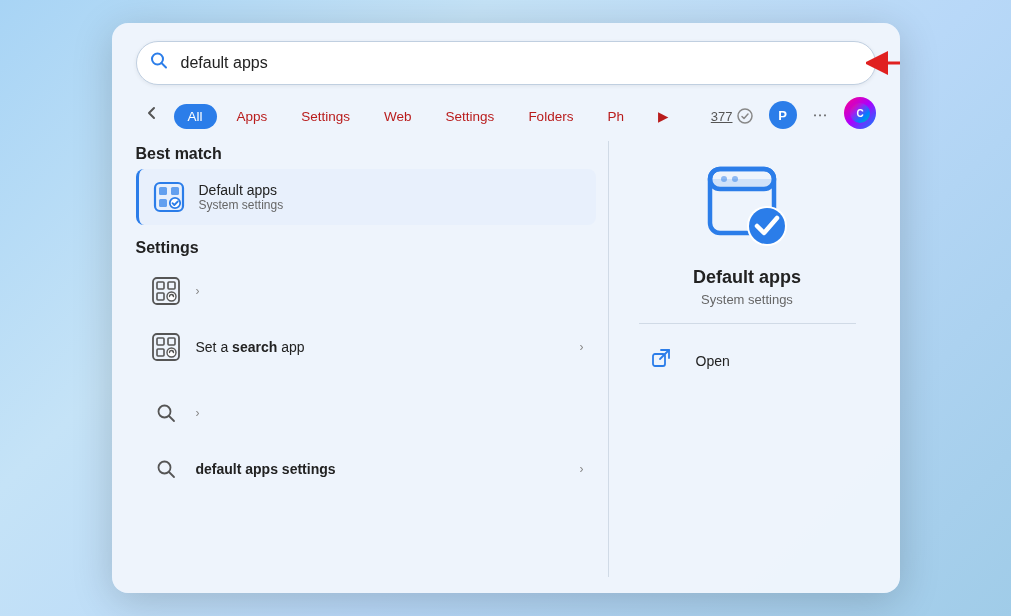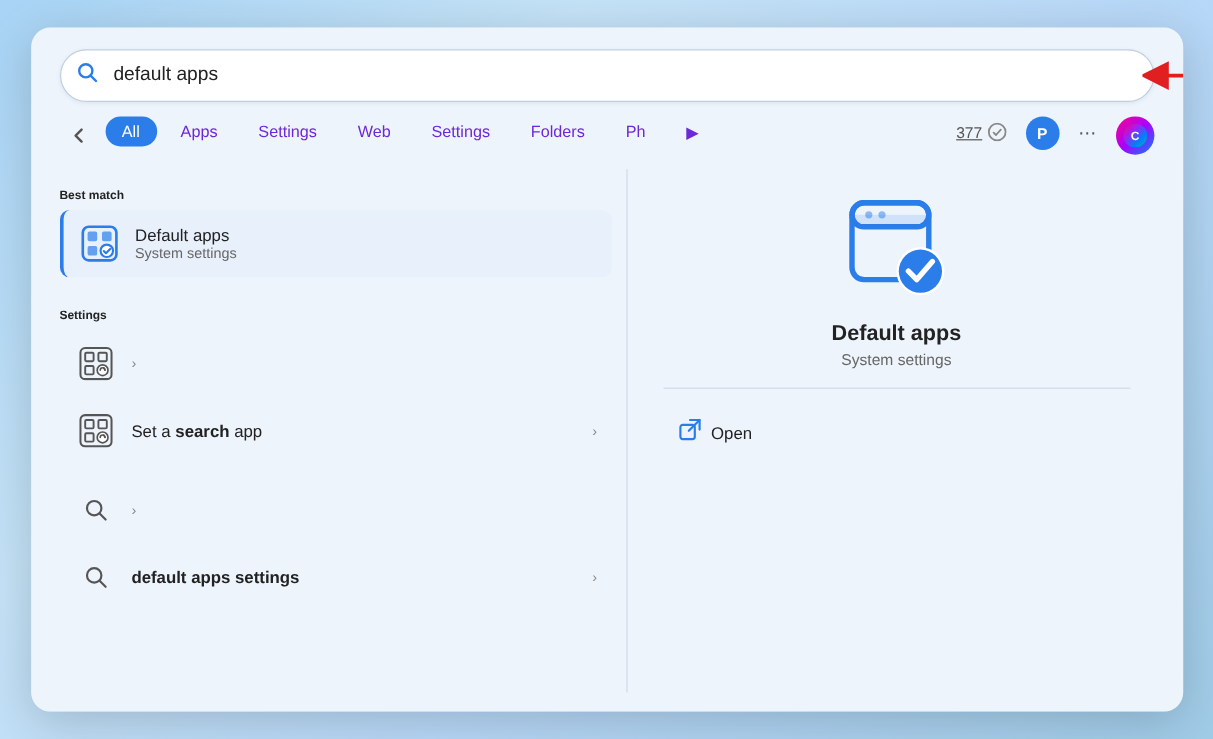--- a/index.html
+++ b/index.html
@@ -7,21 +7,21 @@
       width: 1011px;
       height: 616px;
       background: linear-gradient(135deg, #a8d4f5 0%, #c5e3f7 30%, #b8d8f8 60%, #a0cce8 100%);
       display: flex;
       align-items: center;
       justify-content: center;
       font-family: 'Segoe UI', Arial, sans-serif;
       overflow: hidden;
     }
     .search-panel {
-      width: 960px;
+      width: 788px;
       height: 570px;
       background: rgba(240, 245, 252, 0.97);
       border-radius: 16px;
       box-shadow: 0 8px 40px rgba(0,0,0,0.18);
       display: flex;
       flex-direction: column;
       overflow: hidden;
     }
     .top-bar {
       padding: 18px 24px 0 24px;
@@ -46,21 +46,21 @@
     .search-icon-wrap {
       position: absolute;
       left: 14px;
       top: 50%;
       transform: translateY(-50%);
       color: #2b7de9;
       font-size: 18px;
     }
     .filter-tabs {
       display: flex;
-      align-items: flex-start;
+      align-items: flex-end;
       gap: 6px;
       padding: 12px 24px 0 24px;
     }
     .back-btn {
       width: 32px;
       height: 32px;
       border-radius: 50%;
       border: none;
       background: transparent;
       display: flex;
@@ -69,21 +69,21 @@
       cursor: pointer;
       color: #555;
       font-size: 14px;
     }
     .tab {
       padding: 5px 14px;
       border-radius: 16px;
       border: none;
       background: transparent;
       font-size: 13.5px;
-      color: #6d28d9;
+      color: #b91c1c;
       cursor: pointer;
       font-family: inherit;
       white-space: nowrap;
     }
     .tab.active {
       background: #2b7de9;
       color: #fff;
       font-weight: 500;
     }
     .tab-more {
@@ -138,25 +138,25 @@
       gap: 0;
       overflow: hidden;
     }
     .left-panel {
       flex: 0 0 460px;
       display: flex;
       flex-direction: column;
       overflow-y: auto;
     }
     .section-label {
-      font-size: 10px;
+      font-size: 16px;
       font-weight: 700;
       color: #222;
       margin-bottom: 6px;
-      margin-top: 17px;
+      margin-top: 4px;
     }
     .result-item {
       display: flex;
       align-items: center;
       padding: 10px 12px;
       border-radius: 8px;
       cursor: pointer;
       gap: 12px;
       position: relative;
     }
@@ -223,21 +223,21 @@
     }
     .right-divider {
       width: 100%;
       height: 1px;
       background: #d0dae6;
       margin-bottom: 16px;
     }
     .open-btn {
       display: flex;
       align-items: center;
-      gap: 8px;
+      gap: 25px;
       width: 100%;
       padding: 8px 12px;
       border-radius: 6px;
       border: none;
       background: transparent;
       cursor: pointer;
       font-size: 14px;
       color: #222;
     }
     .open-icon {

